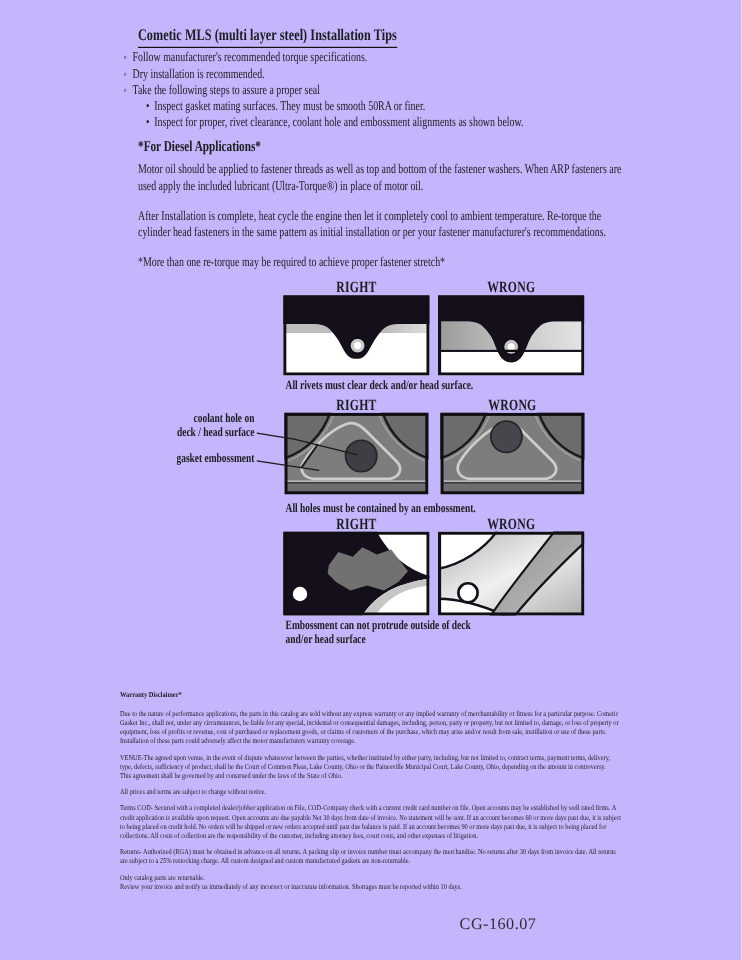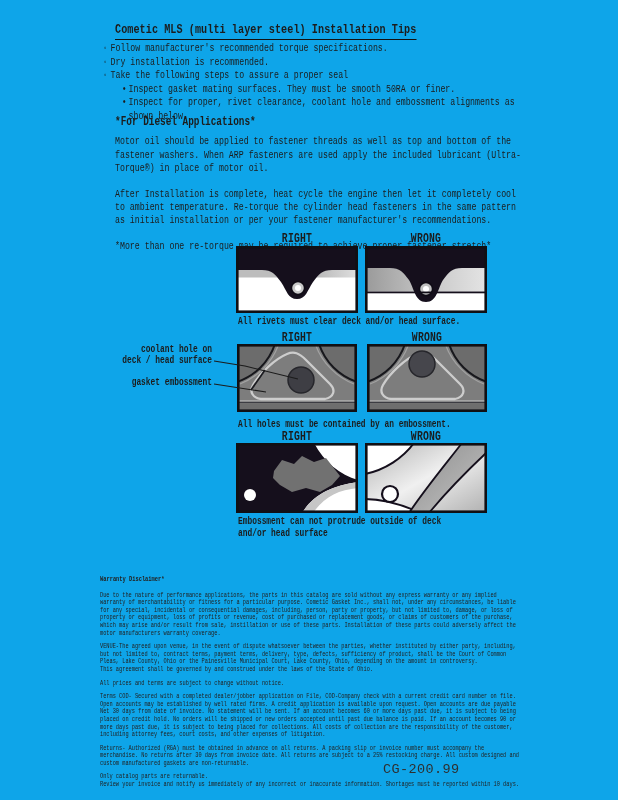--- a/index.html
+++ b/index.html
@@ -1,17 +1,17 @@
 <!DOCTYPE html>
 <html><head>
 <meta charset="utf-8">
 <style>
   html,body{margin:0;padding:0;background:#ffffff;}
-  #page{position:relative;width:618px;height:800px;background:#0ea5e9;overflow:hidden;
-        font-family:Liberation Mono, monospace;color:#1c1c1c;}
+  #page{position:relative;width:618px;height:800px;background:#c4b5fd;overflow:hidden;
+        font-family:Liberation Serif, serif;color:#1c1c1c;}
   .sq{transform:scaleX(0.75);transform-origin:0 0;}
   .sqc{transform:scaleX(0.75);transform-origin:50% 0;}
   .sqr{transform:scaleX(0.75);transform-origin:100% 0;}
   .sql{transform:scaleX(0.84);transform-origin:0 0;}
   .abs{position:absolute;}
   .prelines{white-space:pre-line;}
 
   .doc-title{left:115px;top:20px;width:560px;}
   .doc-title span{display:inline-block;font-size:13.5px;font-weight:bold;
         border-bottom:1.6px solid #111;padding-bottom:2px;letter-spacing:.1px;}
@@ -201,15 +201,15 @@
     <p class="prelines">Due to the nature of performance applications, the parts in this catalog are sold without any express warranty or any implied warranty of merchantability or fitness for a particular purpose.  Cometic Gasket Inc., shall not, under any circumstances, be liable for any special, incidental or consequential damages, including, person, party or property, but not limited to, damage, or loss of property or equipment, loss of profits or revenue, cost of purchased or replacement goods, or claims of customers of the purchase, which may arise and/or result from sale, instillation or use of these parts.  Installation of these parts could adversely affect the motor manufacturers warranty coverage.</p>
     <p class="prelines">VENUE-The agreed upon venue, in the event of dispute whatsoever between the parties, whether instituted by either party, including, but not limited to, contract terms, payment terms, delivery, type, defects, sufficiency of product, shall be the Court of Common Pleas, Lake County, Ohio or the Painesville Municipal Court, Lake County, Ohio, depending on the amount in controversy.
 This agreement shall be governed by and construed under the laws of the State of Ohio.</p>
     <p class="prelines">All prices and terms are subject to change without notice.</p>
     <p class="prelines">Terms COD- Secured with a completed dealer/jobber application on File, COD-Company check with a current credit card number on file.  Open accounts may be established by well rated firms.  A credit application is available upon request.  Open accounts are due payable Net 30 days from date of invoice.  No statement will be sent.  If an account becomes 60 or more days past due, it is subject to being placed on credit hold.  No orders will be shipped or new orders accepted until past due balance is paid.  If an account becomes 90 or more days past due, it is subject to being placed for collections.  All costs of collection are the responsibility of the customer, including attorney fees, court costs, and other expenses of litigation.</p>
     <p class="prelines">Returns- Authorized (RGA) must be obtained in advance on all returns.  A packing slip or invoice number must accompany the merchandise.  No returns after 30 days from invoice date.  All returns are subject to a 25% restocking charge.  All custom designed and custom manufactured gaskets are non-returnable.</p>
     <p class="prelines">Only catalog parts are returnable.
 Review your invoice and notify us immediately of any incorrect or inaccurate information.  Shortages must be reported within 10 days.</p>
   </div>
 
-  <div class="abs footer-code">CG-200.99</div>
+  <div class="abs footer-code">CG-160.07</div>
 
 </div>
 
 </body></html>

